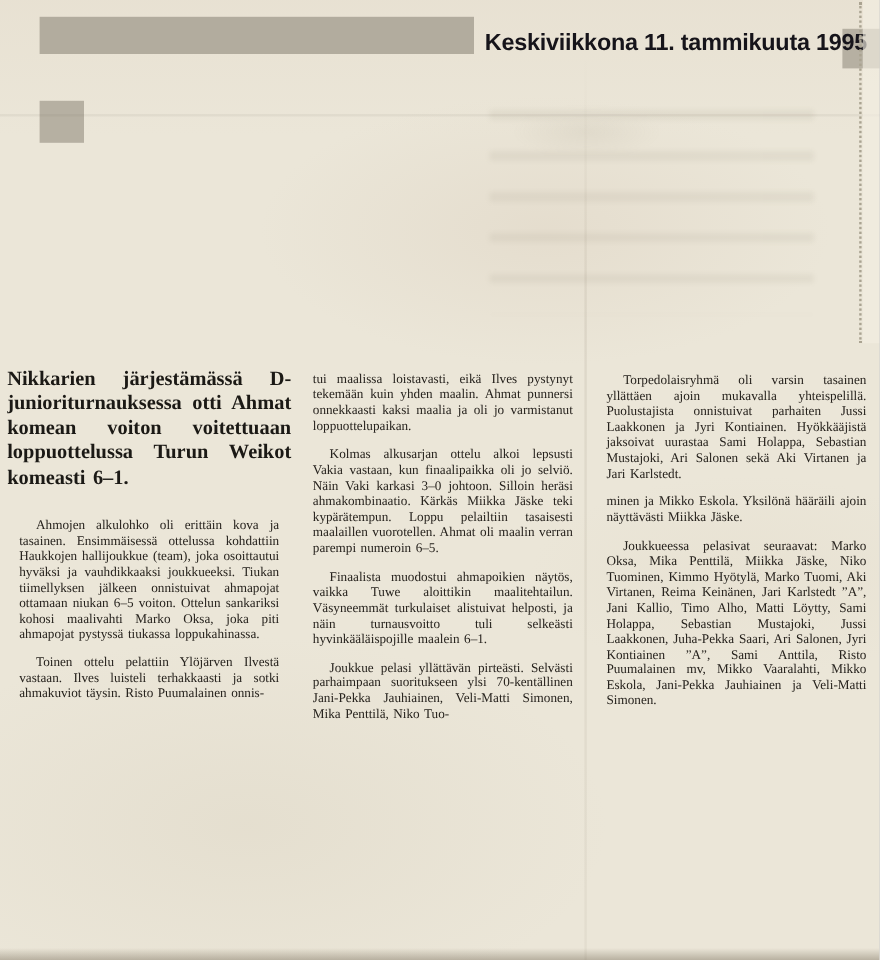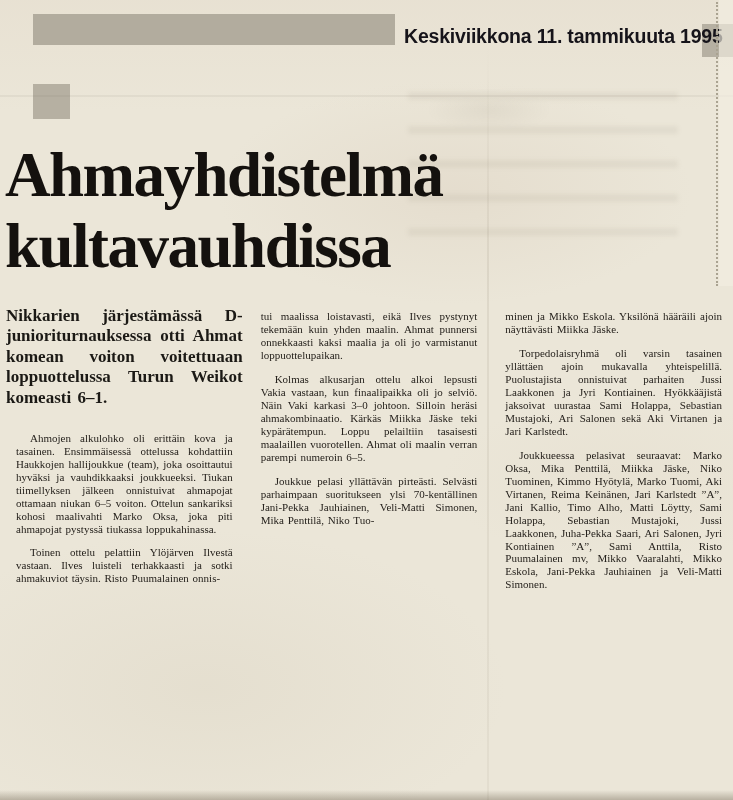--- a/index.html
+++ b/index.html
@@ -87,42 +87,39 @@
   <div class="paper-tint"></div>
   <div class="ghost"></div>
   <div class="wood"></div>
 
   <div class="masthead-bar"></div>
   <div class="masthead-bar-right"></div>
   <div class="masthead-square"></div>
 
   <div class="date-line">Keskiviikkona 11. tammikuuta 1995</div>
 
-  <h1 class="headline">
-    <span>Ahmayhdistelmä</span><br>
-    <span>kultavauhdissa</span>
-  </h1>
 
   <div class="columns">
 
     <div class="col">
       <p class="lead">Nikkarien järjestämässä D-junioriturnauksessa otti Ahmat komean voiton voitettuaan loppuottelussa Turun Weikot komeasti 6–1.</p>
       <p class="body indent">Ahmojen alkulohko oli erittäin kova ja tasainen. Ensimmäisessä ottelussa kohdattiin Haukkojen hallijoukkue (team), joka osoittautui hyväksi ja vauhdikkaaksi joukkueeksi. Tiukan tiimellyksen jälkeen onnistuivat ahmapojat ottamaan niukan 6–5 voiton. Ottelun sankariksi kohosi maalivahti Marko Oksa, joka piti ahmapojat pystyssä tiukassa loppukahinassa.</p>
       <p class="body indent">Toinen ottelu pelattiin Ylöjärven Ilvestä vastaan. Ilves luisteli terhakkaasti ja sotki ahmakuviot täysin. Risto Puumalainen onnis-</p>
     </div>
 
     <div class="col">
       <p class="body">tui maalissa loistavasti, eikä Ilves pystynyt tekemään kuin yhden maalin. Ahmat punnersi onnekkaasti kaksi maalia ja oli jo varmistanut loppuottelupaikan.</p>
       <p class="body indent gap">Kolmas alkusarjan ottelu alkoi lepsusti Vakia vastaan, kun finaalipaikka oli jo selviö. Näin Vaki karkasi 3–0 johtoon. Silloin heräsi ahmakombinaatio. Kärkäs Miikka Jäske teki kypärätempun. Loppu pelailtiin tasaisesti maalaillen vuorotellen. Ahmat oli maalin verran parempi numeroin 6–5.</p>
+      <p class="body indent gap">Finaalista muodostui ahmapoikien näytös, vaikka Tuwe aloittikin maalitehtailun. Väsyneemmät turkulaiset alistuivat helposti, ja näin turnausvoitto tuli selkeästi hyvinkääläispojille maalein 6–1.</p>
       <p class="body indent gap">Joukkue pelasi yllättävän pirteästi. Selvästi parhaimpaan suoritukseen ylsi 70-kentällinen Jani-Pekka Jauhiainen, Veli-Matti Simonen, Mika Penttilä, Niko Tuo-</p>
     </div>
 
     <div class="col">
+      <p class="body indent gap">Torpedolaisryhmä oli varsin tasainen yllättäen ajoin mukavalla yhteispelillä. Puolustajista onnistuivat parhaiten Jussi Laakkonen ja Jyri Kontiainen. Hyökkääjistä jaksoivat uurastaa Sami Holappa, Sebastian Mustajoki, Ari Salonen sekä Aki Virtanen ja Jari Karlstedt.</p>
       <p class="body">minen ja Mikko Eskola. Yksilönä hääräili ajoin näyttävästi Miikka Jäske.</p>
-      <p class="body indent gap">Torpedolaisryhmä oli varsin tasainen yllättäen ajoin mukavalla yhteispelillä. Puolustajista onnistuivat parhaiten Jussi Laakkonen ja Jyri Kontiainen. Hyökkääjistä jaksoivat uurastaa Sami Holappa, Sebastian Mustajoki, Ari Salonen sekä Aki Virtanen ja Jari Karlstedt.</p>
       <p class="body indent gap">Joukkueessa pelasivat seuraavat: Marko Oksa, Mika Penttilä, Miikka Jäske, Niko Tuominen, Kimmo Hyötylä, Marko Tuomi, Aki Virtanen, Reima Keinänen, Jari Karlstedt ”A”, Jani Kallio, Timo Alho, Matti Löytty, Sami Holappa, Sebastian Mustajoki, Jussi Laakkonen, Juha-Pekka Saari, Ari Salonen, Jyri Kontiainen ”A”, Sami Anttila, Risto Puumalainen mv, Mikko Vaaralahti, Mikko Eskola, Jani-Pekka Jauhiainen ja Veli-Matti Simonen.</p>
     </div>
 
   </div>
 
   <div class="crease-v"></div>
   <div class="crease-h"></div>
   <div class="edge-light"></div>
   <div class="perforation"></div>
   <div class="bottom-shadow"></div>

